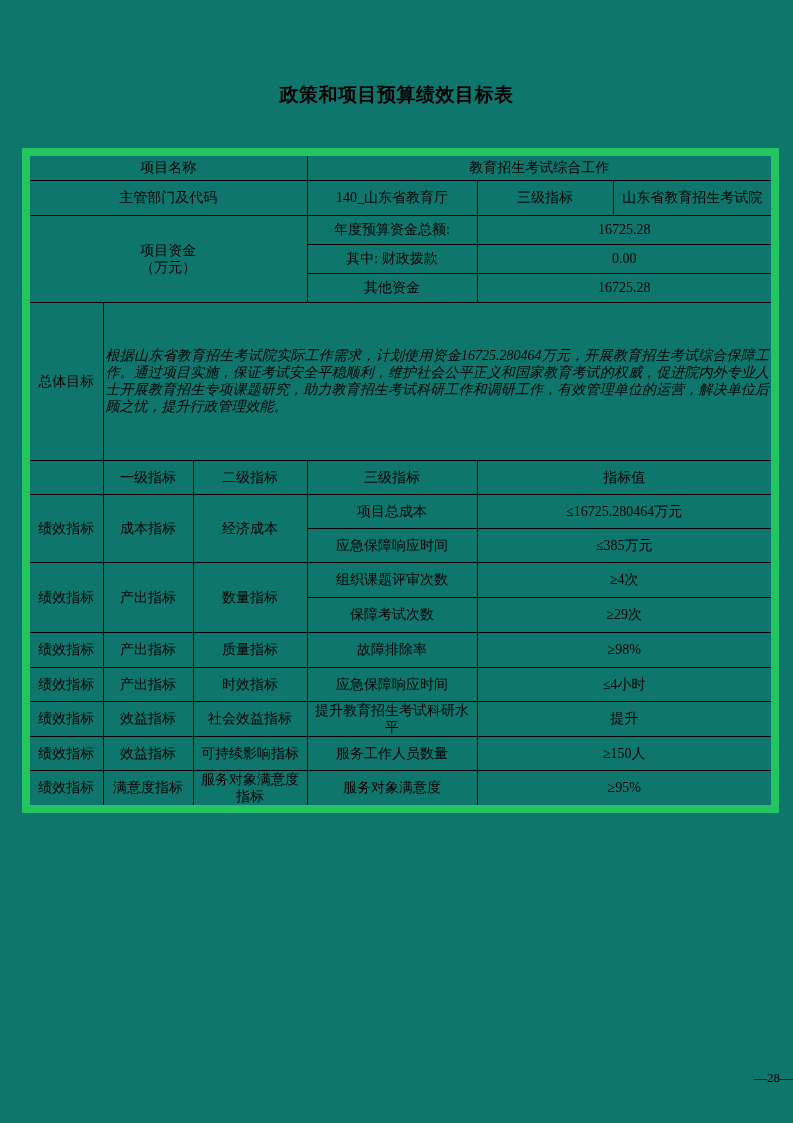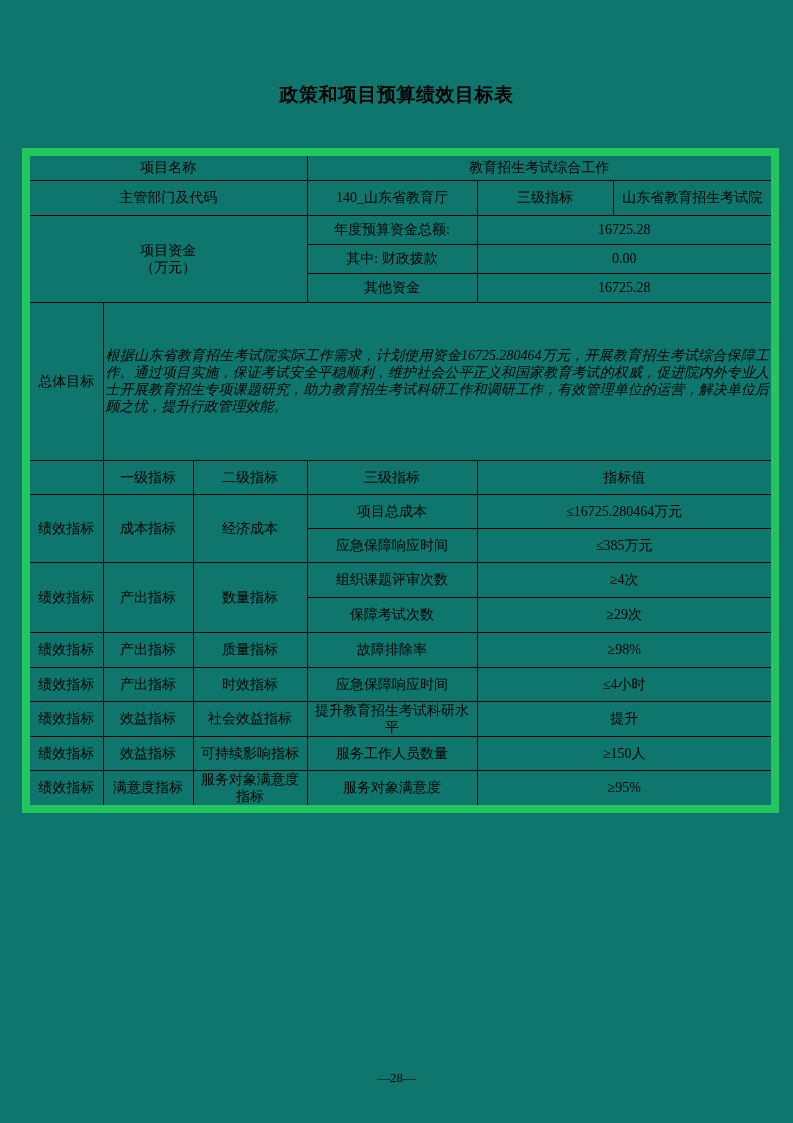--- a/index.html
+++ b/index.html
@@ -65,21 +65,21 @@
     font-style: italic;
   }
   .funds-label div {
     line-height: 17px;
   }
   .page-number {
     position: absolute;
     top: 1070px;
     left: 0;
     width: 100%;
-    text-align: center;
+    text-align: right;
     font-size: 13px;
   }
 </style>
 </head>
 <body>
 
 <div class="page">
 
   <div class="doc-title">政策和项目预算绩效目标表</div>
 

